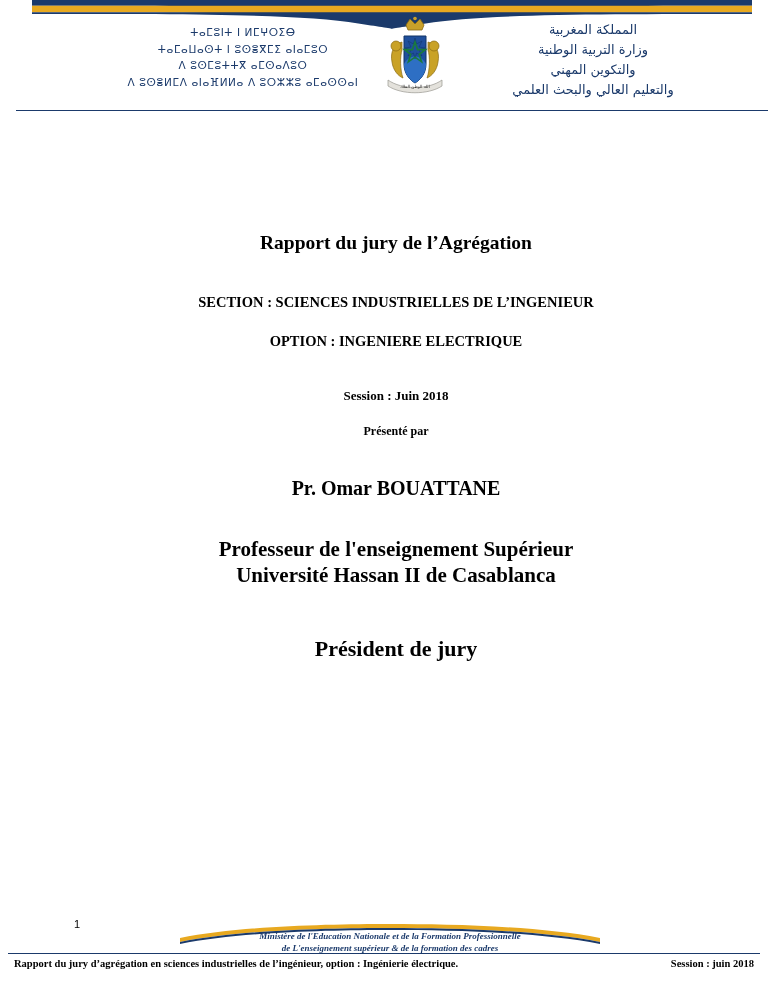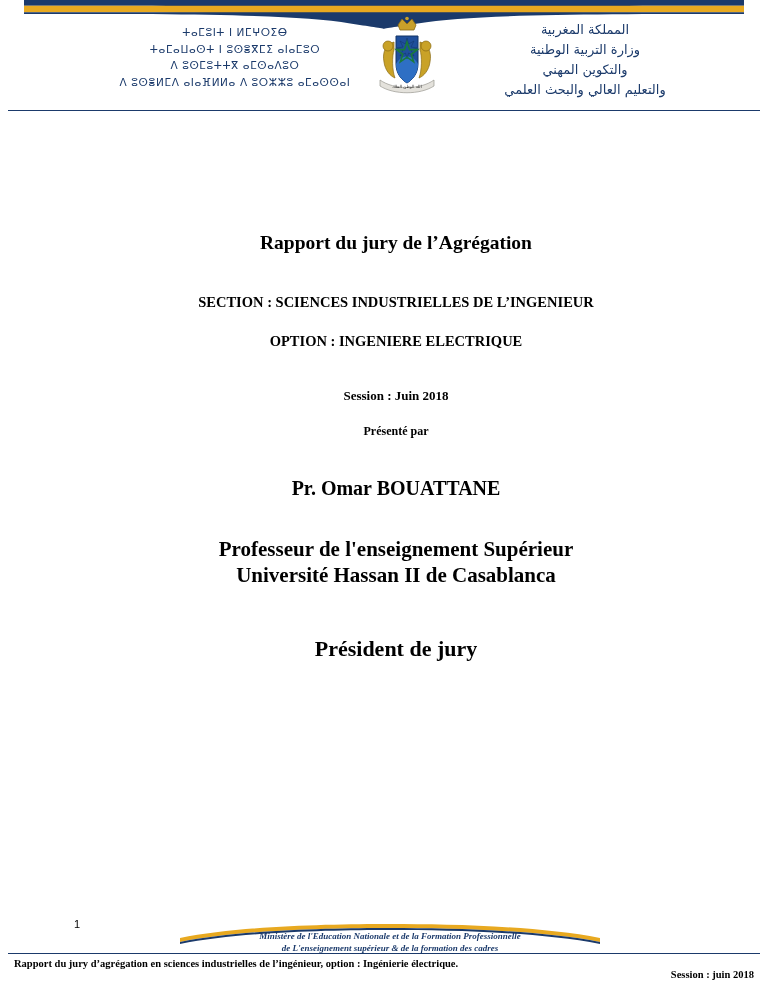--- a/index.html
+++ b/index.html
@@ -13,21 +13,21 @@
     position: relative;
     font-family: "Liberation Serif", serif;
     color: #000000;
     overflow: hidden;
   }
 
   
   .header {
     position: absolute;
     top: 0;
-    left: 0;
+    left: 8px;
     width: 640px;
     height: 112px;
     padding-left: 11px;
   }
   .header-curve {
     position: absolute;
     top: 0px;
     left: 0;
     width: 768px;
     height: 30px;
@@ -170,21 +170,20 @@
   .footer-line {
     position: absolute;
     top: 958px;
     left: 14px;
     width: 740px;
     font-family: "Liberation Serif", serif;
     font-size: 10.5px;
     font-weight: bold;
     display: flex;
     justify-content: space-between;
-    flex-direction: column;
   }
   .footer-left { text-align: left; }
   .footer-right { text-align: right; }
 </style>
 </head>
 <body>
 
 <div class="header">
 
   <svg class="header-curve" width="768" height="32" viewBox="0 0 768 32">

